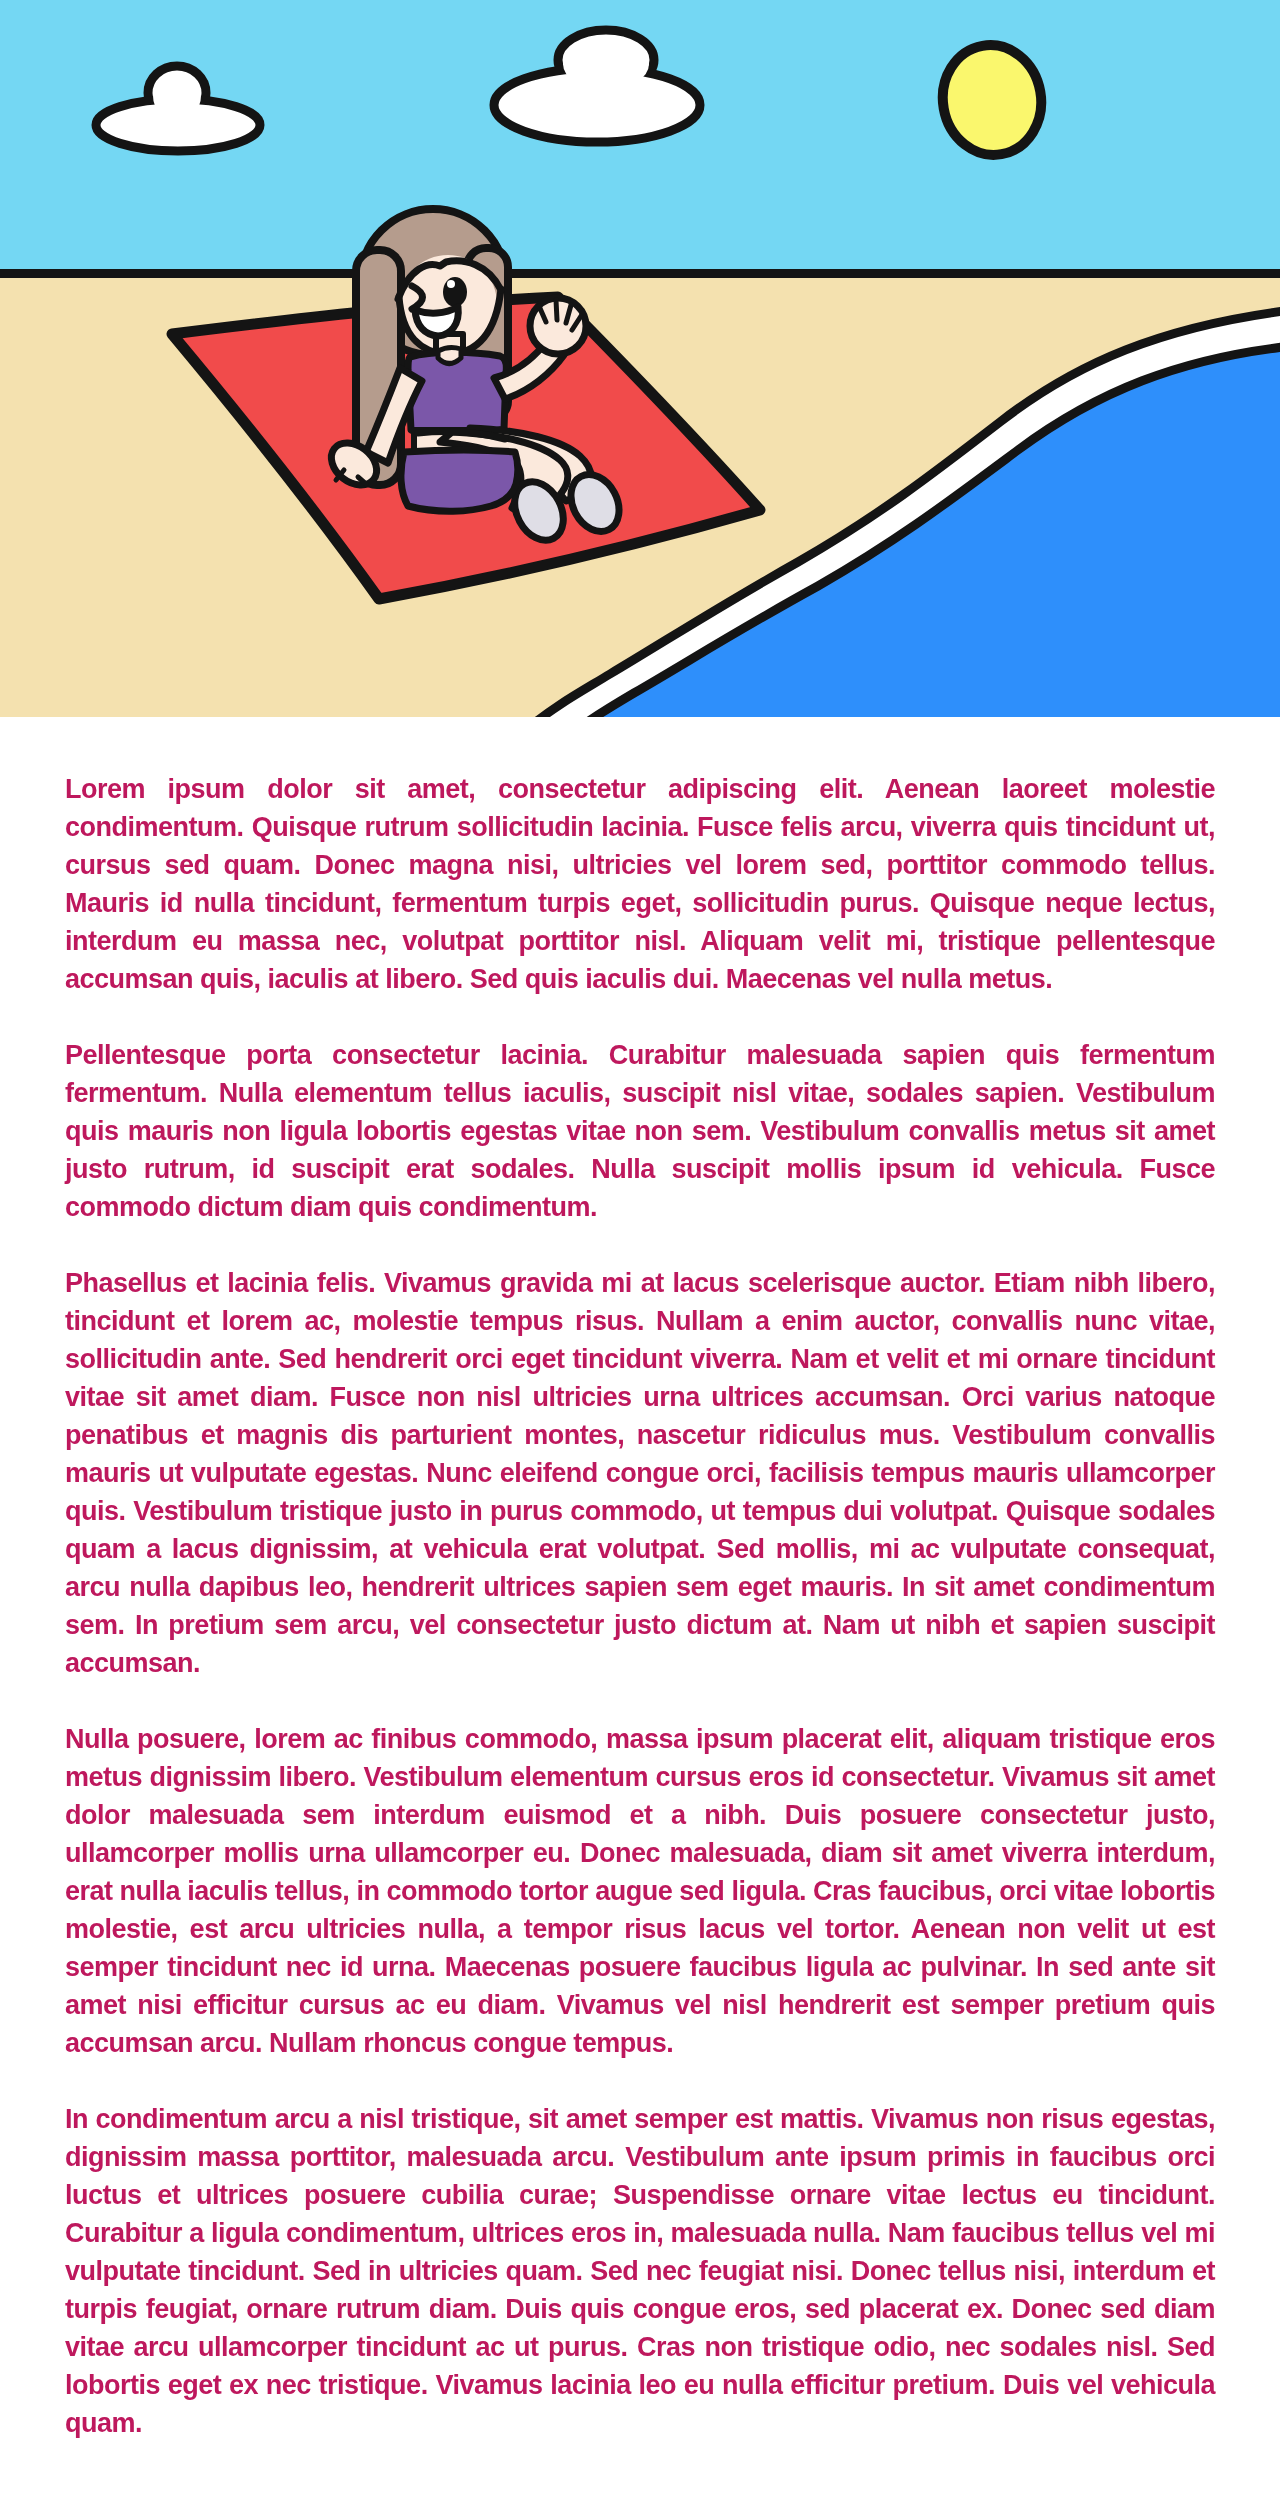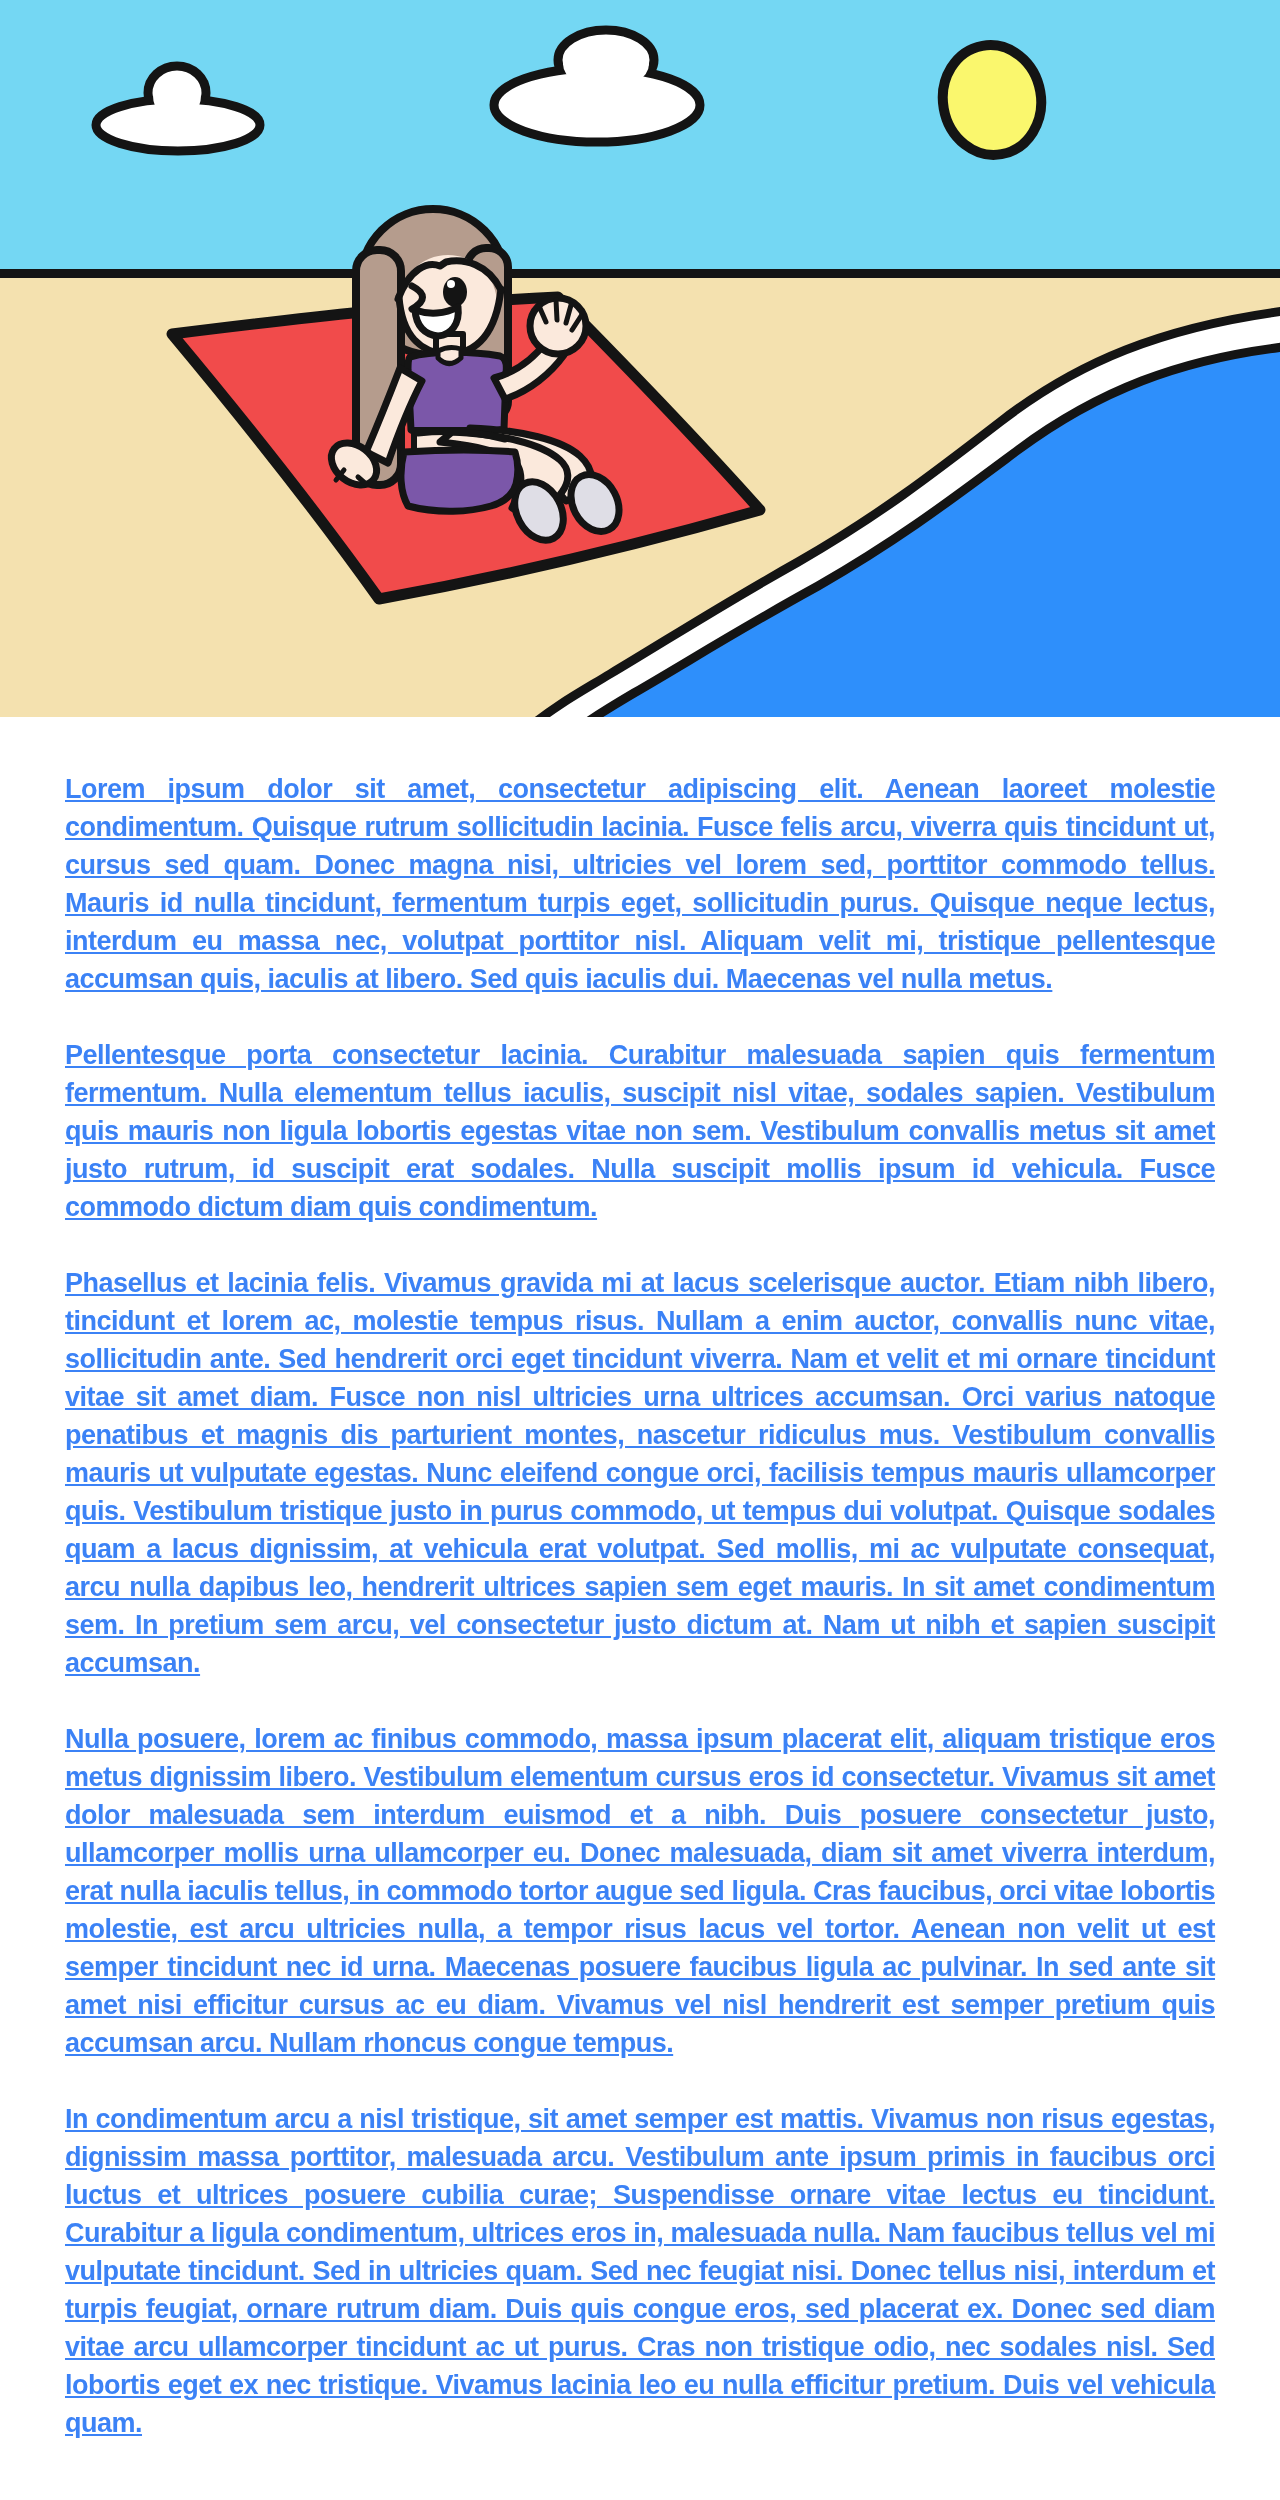--- a/index.html
+++ b/index.html
@@ -26,23 +26,22 @@
   }
   main.article {
     margin: 53px 65px 0 65px;
   }
   main.article p {
     margin: 4px 0 38px 0;
     font-size: 27px;
     line-height: 38px;
     font-weight: 700;
     letter-spacing: -0.5px;
-    color: #3b82f6;
+    color: #be185d;
     text-align: justify;
-    text-decoration: underline;
   }
 </style>
 </head>
 <body>
 
 <figure class="illustration">
   <svg viewBox="0 0 1280 717" preserveAspectRatio="none">
 
     <rect x="-4" y="-4" width="1288" height="280" fill="#74D7F3"></rect>
 

